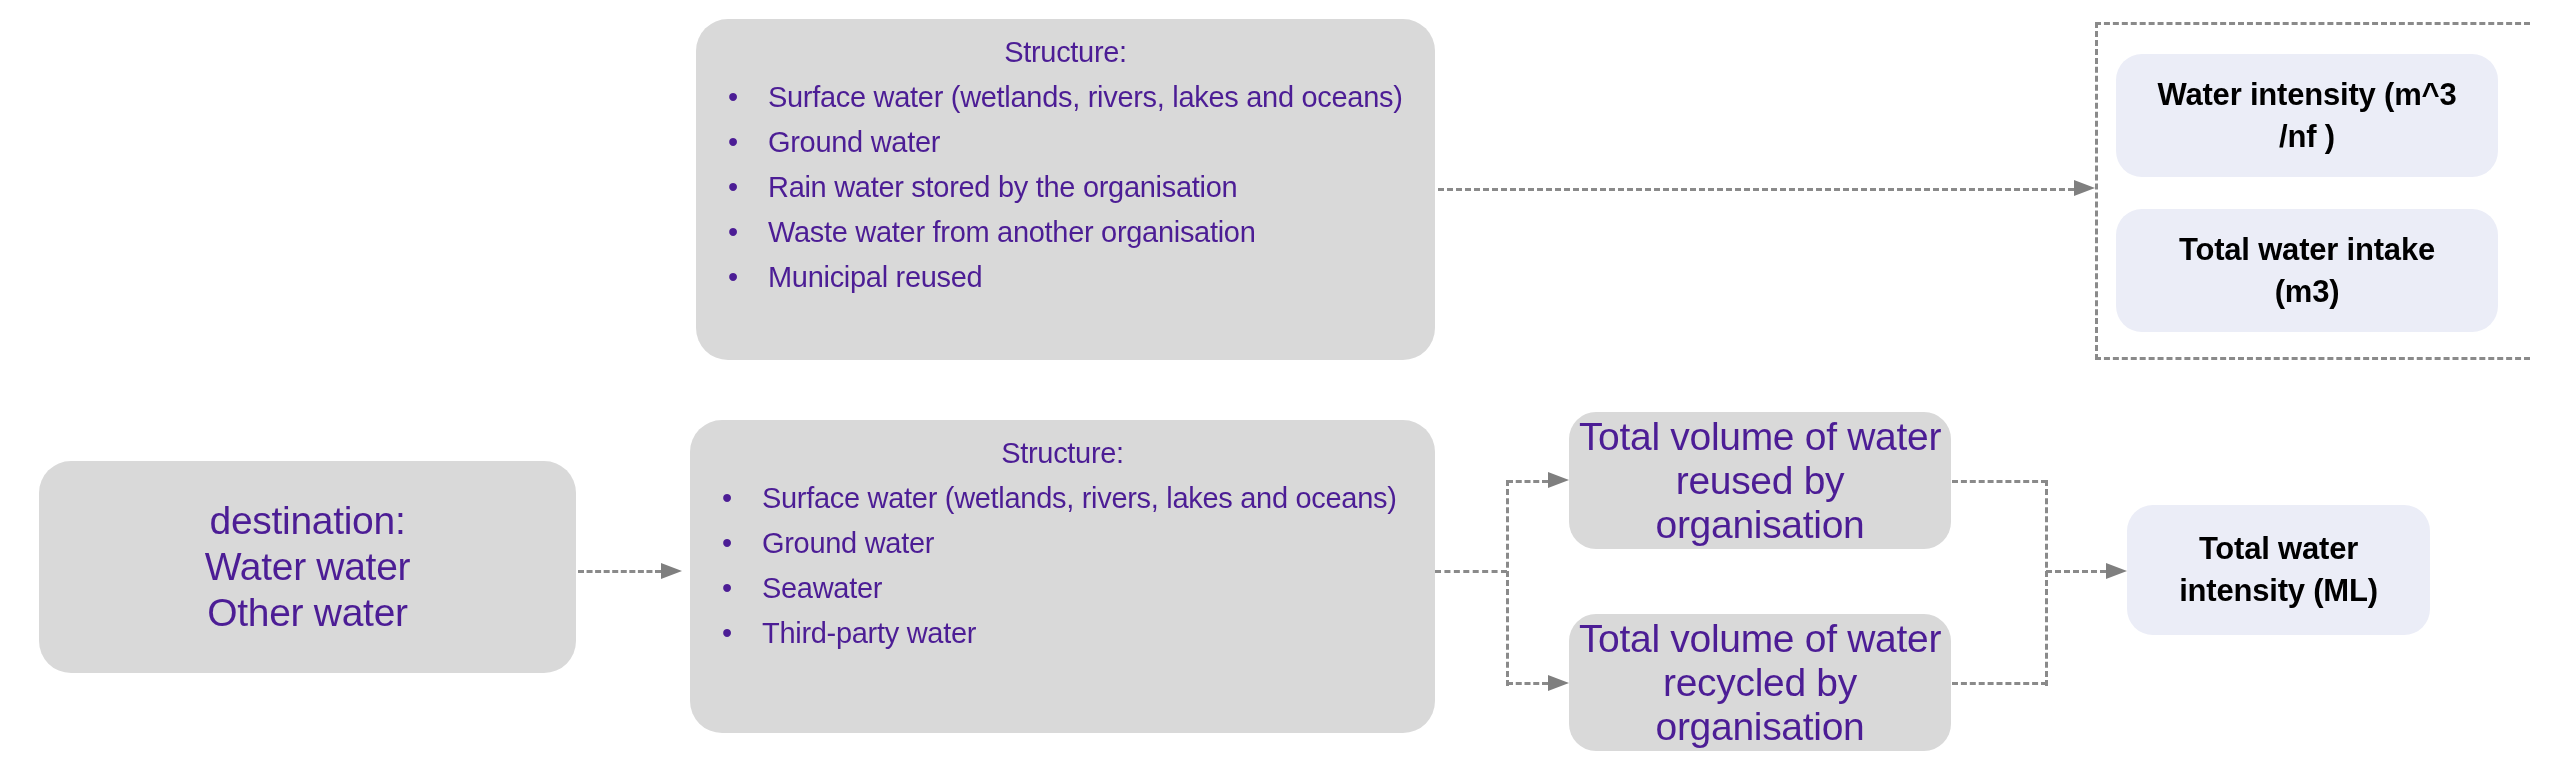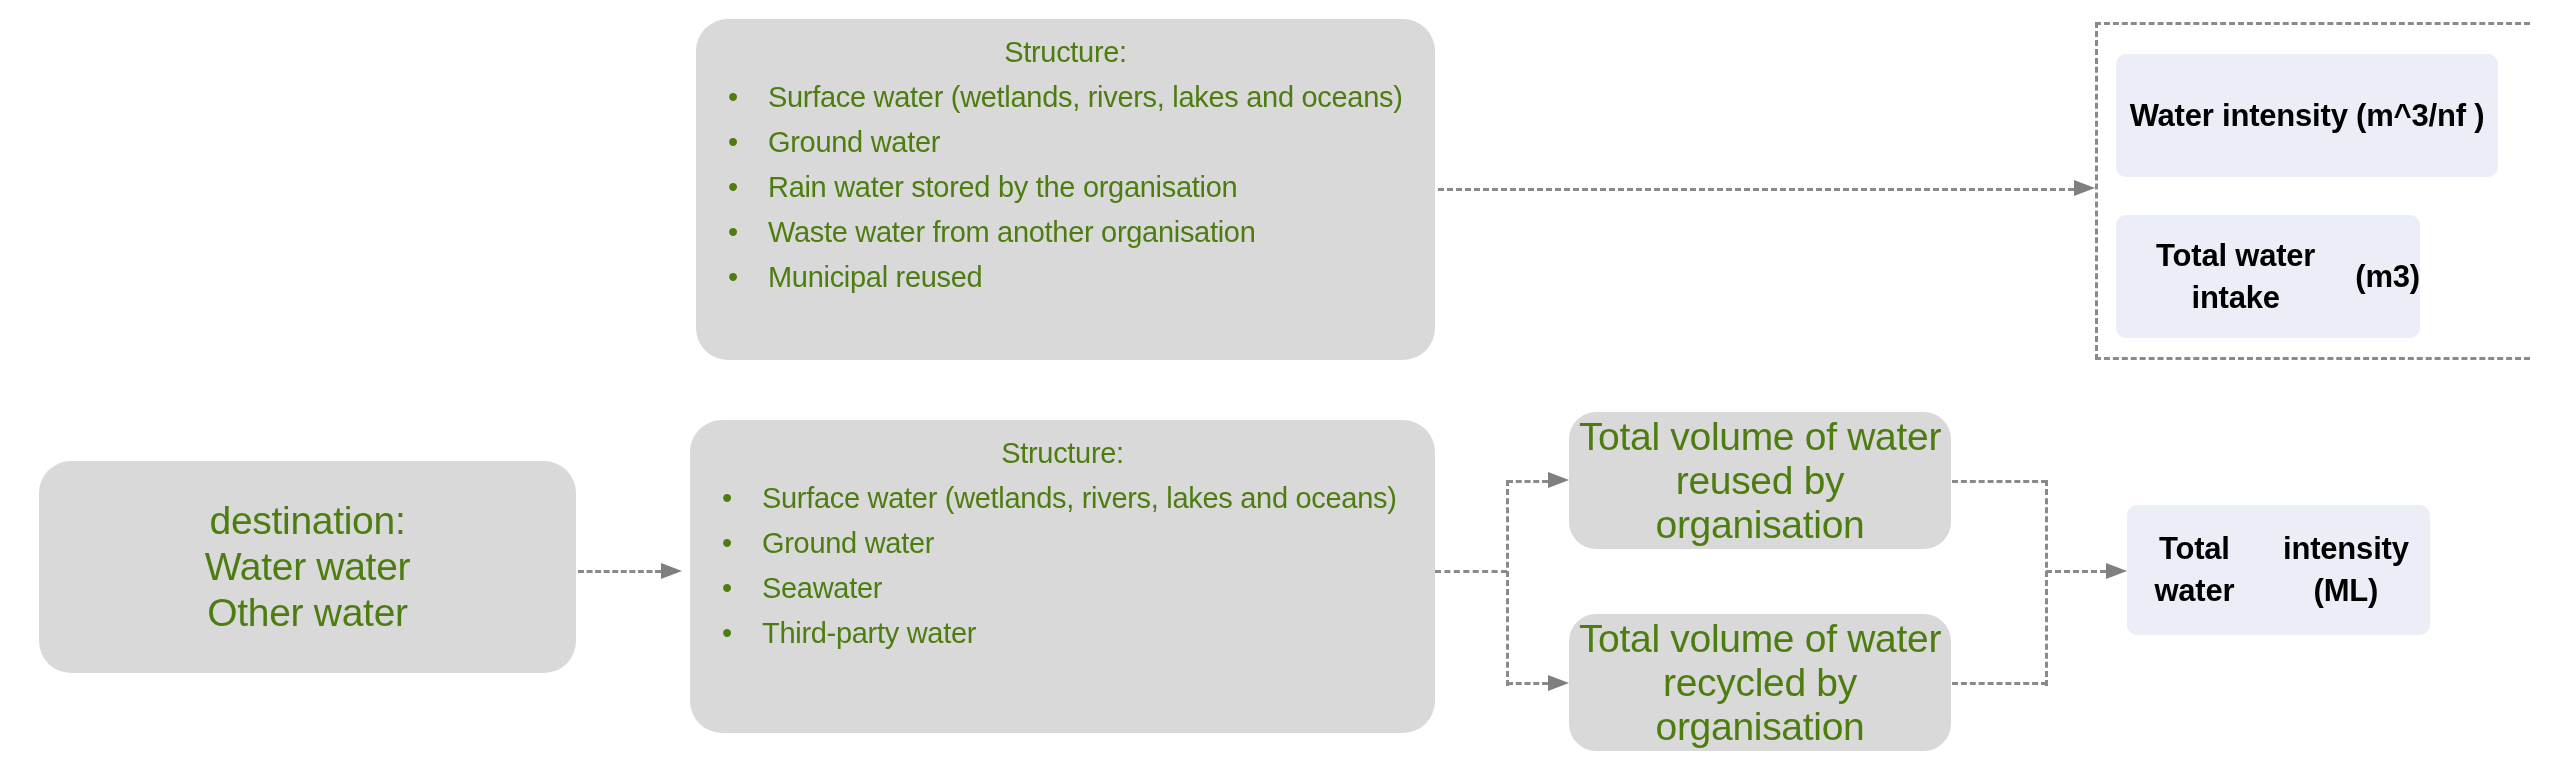--- a/index.html
+++ b/index.html
@@ -6,25 +6,25 @@
   body{
     width:2576px;height:781px;position:relative;overflow:hidden;
     font-family:"Liberation Sans","DejaVu Sans",sans-serif;
     color:#000;
   }
   .canvas{position:absolute;left:0;top:0;width:2576px;height:781px;}
 
   
   .gbox{
     position:absolute;background:#d9d9d9;border-radius:32px;
-    color:#4d7c0f;
+    color:#4c1d95;
   }
   .lbox{
-    position:absolute;background:#ebedf7;border-radius:10px;
-    display:flex;flex-direction:row;justify-content:center;align-items:center;
+    position:absolute;background:#ebedf7;border-radius:26px;
+    display:flex;flex-direction:column;justify-content:center;align-items:center;
     font-weight:bold;font-size:31px;line-height:42px;text-align:center;
     letter-spacing:-0.2px;
   }
   .structure{padding-top:11.3px;font-size:29px;letter-spacing:-0.3px;}
   .structure .stitle{text-align:center;line-height:45px;}
   .structure ul{list-style:none;margin:0;padding:0 8px 0 32px;}
   .structure li{display:flex;line-height:45px;}
   .structure li .bul{width:40px;flex:0 0 40px;}
   .structure li .btxt{flex:1;}
 
@@ -79,21 +79,21 @@
   <div class="hdash" style="left:1438px;top:188px;width:636px;"></div>
   <div class="ahead" style="left:2074px;top:180px;"></div>
 
   <div class="dframe" style="left:2095px;top:22px;width:432px;height:332px;"></div>
 
   <div class="lbox" style="left:2116px;top:54px;width:382px;height:123px;">
     <div>Water intensity (m^3</div>
     <div>/nf )</div>
   </div>
 
-  <div class="lbox" style="left:2116px;top:215px;width:304px;height:123px;text-align:center;">
+  <div class="lbox" style="left:2116px;top:209px;width:382px;height:123px;text-align:center;">
     <div>Total water intake</div>
     <div>(m3)</div>
   </div>
 
   <div class="gbox centerbox" style="left:39px;top:461px;width:537px;height:212px;">
     <div>destination:</div>
     <div>Water water</div>
     <div>Other water</div>
   </div>
 

